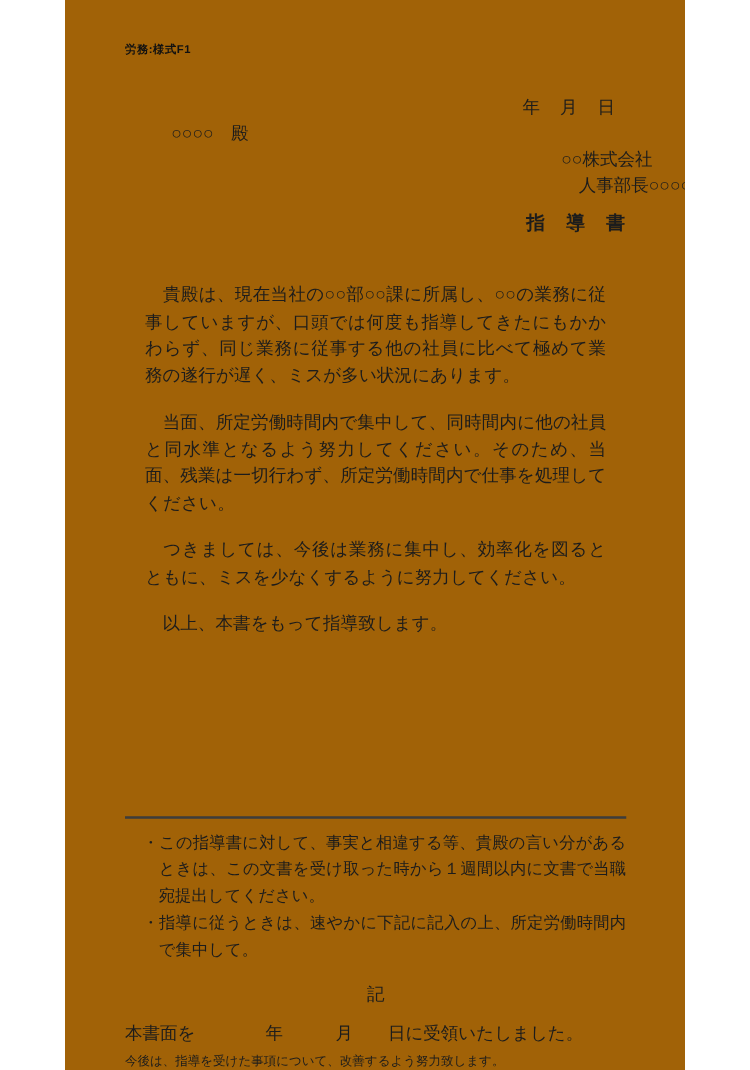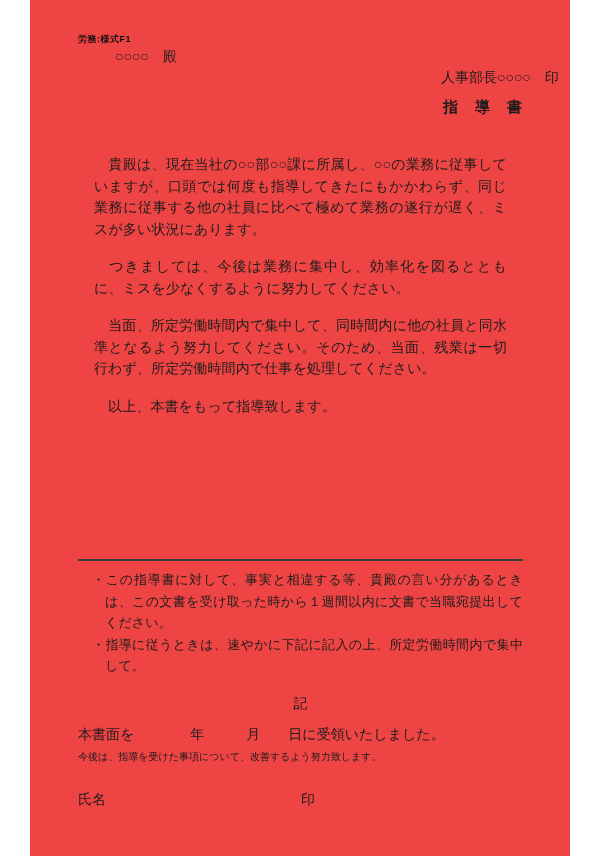--- a/index.html
+++ b/index.html
@@ -2,24 +2,24 @@
 <html><head>
 <meta charset="utf-8">
 <style>
   html, body {
     margin: 0;
     padding: 0;
     background: #ffffff;
   }
   .page {
     position: relative;
-    width: 540px;
+    width: 496px;
     height: 856px;
     margin: 0 auto;
-    background: #ef4444;
+    background: #a16207;
     box-sizing: border-box;
     padding: 0 47px 0 48px;
     overflow: hidden;
     font-family: "Liberation Serif", "DejaVu Serif", serif;
     color: #1c1c1c;
   }
   .form-code {
     margin-top: 33px;
     font-family: "Liberation Sans", "DejaVu Sans", sans-serif;
     font-size: 9px;
@@ -121,33 +121,35 @@
     margin-left: 195px;
   }
 </style>
 </head>
 <body>
 
 <div class="page">
 
   <div class="form-code">労務:様式F1</div>
 
+  <div class="date-line">年　月　日</div>
 
 
   <div class="recipient-name">○○○○　殿</div>
 
+  <div class="sender-company">○○株式会社</div>
 
   <div class="sender-signer">人事部長○○○○　印</div>
 
   <div class="doc-title">指　導　書</div>
 
   <div class="body-block">
     <p>　貴殿は、現在当社の○○部○○課に所属し、○○の業務に従事していますが、口頭では何度も指導してきたにもかかわらず、同じ業務に従事する他の社員に比べて極めて業務の遂行が遅く、ミスが多い状況にあります。</p>
+    <p>　当面、所定労働時間内で集中して、同時間内に他の社員と同水準となるよう努力してください。そのため、当面、残業は一切行わず、所定労働時間内で仕事を処理してください。</p>
     <p>　つきましては、今後は業務に集中し、効率化を図るとともに、ミスを少なくするように努力してください。</p>
-    <p>　当面、所定労働時間内で集中して、同時間内に他の社員と同水準となるよう努力してください。そのため、当面、残業は一切行わず、所定労働時間内で仕事を処理してください。</p>
     <p>　以上、本書をもって指導致します。</p>
   </div>
 
   <hr class="notice-separator">
 
   <div class="notice-list">
     <div class="notice-item"><span>・</span><span>この指導書に対して、事実と相違する等、貴殿の言い分があるときは、この文書を受け取った時から１週間以内に文書で当職宛提出してください。</span></div>
     <div class="notice-item"><span>・</span><span>指導に従うときは、速やかに下記に記入の上、所定労働時間内で集中して。</span></div>
   </div>
 

